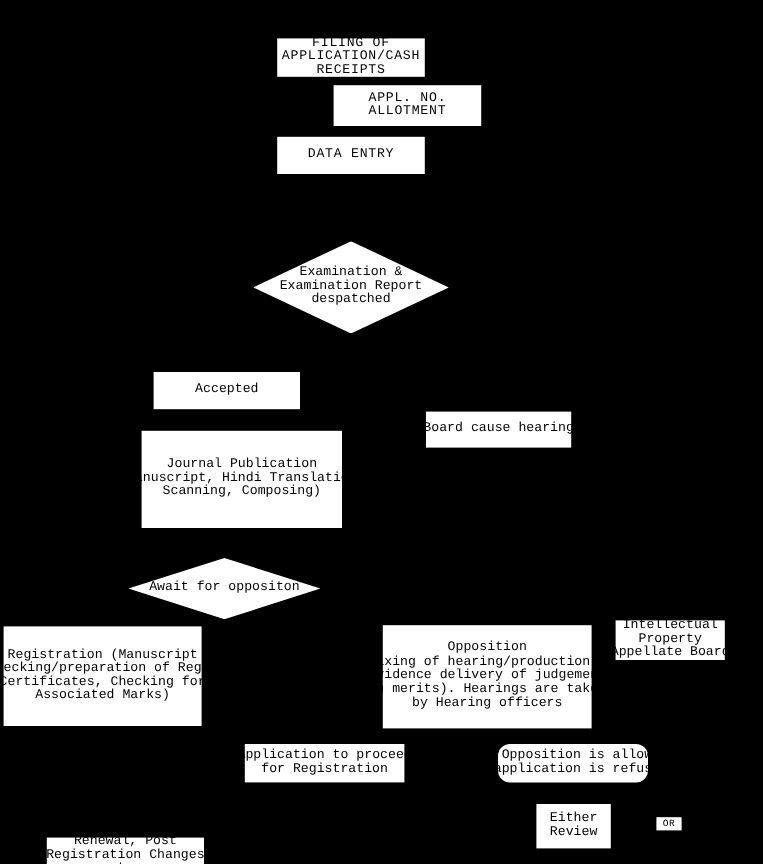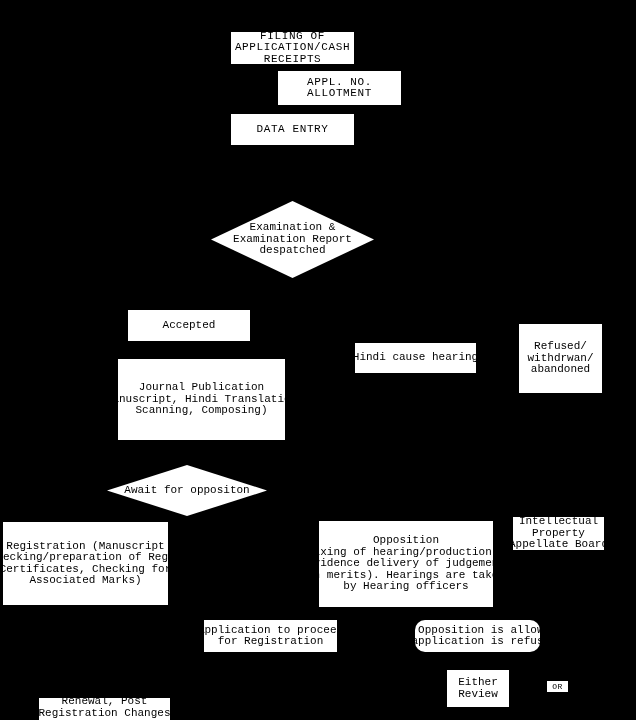--- a/index.html
+++ b/index.html
@@ -69,25 +69,22 @@
   <div class="node caps n-dataentry">DATA ENTRY</div>
 
 
   <div class="node diamond n-examdiamond">Examination &amp;
 Examination Report
 despatched</div>
 
   <div class="node n-accepted">Accepted</div>
 
 
-  <div class="node n-showcause">Hindi cause hearing</div>
+  <div class="node n-showcause">Board cause hearing</div>
 
-  <div class="node n-refused">Refused/
-withdrwan/
-abandoned</div>
 
   <div class="node n-journal">Journal Publication
 (Manuscript, Hindi Translation,
 Scanning, Composing)</div>
 
   <div class="node diamond n-awaitdiamond">Await for oppositon</div>
 
   <div class="node n-ipab">Intellectual
 Property
 Appellate Board</div>

